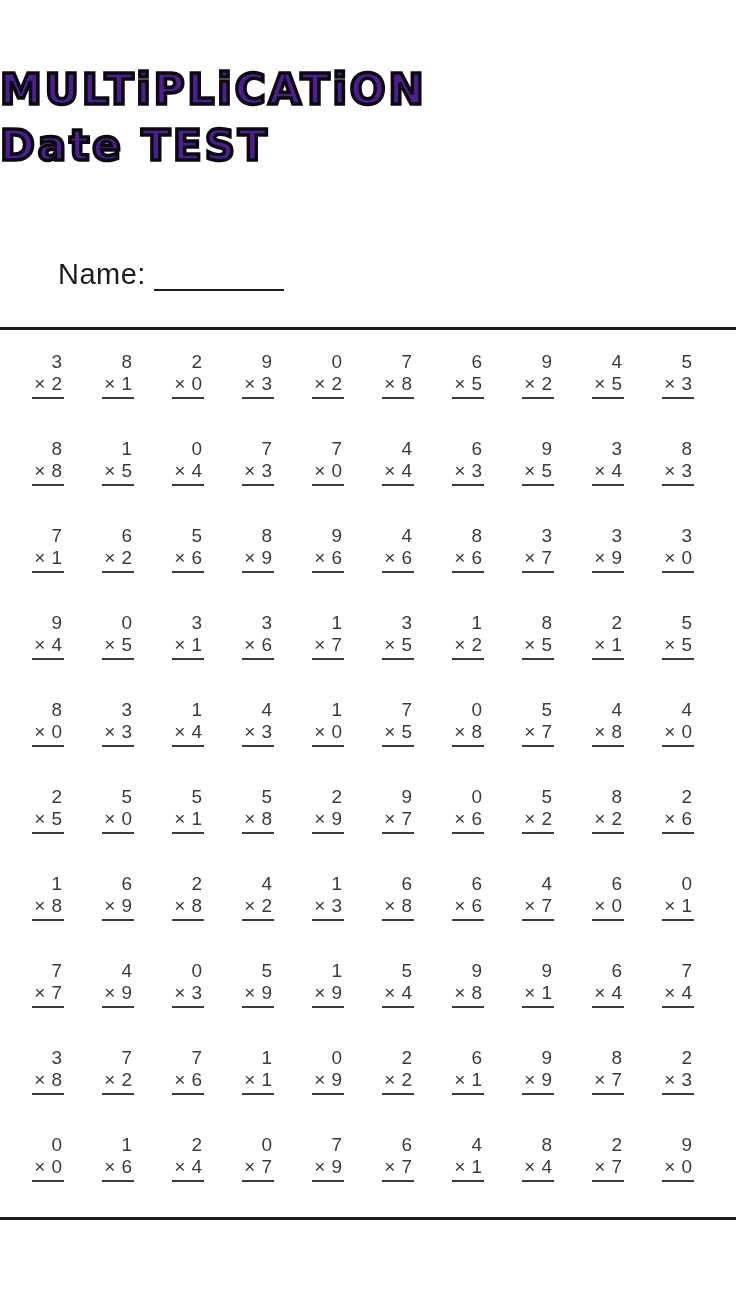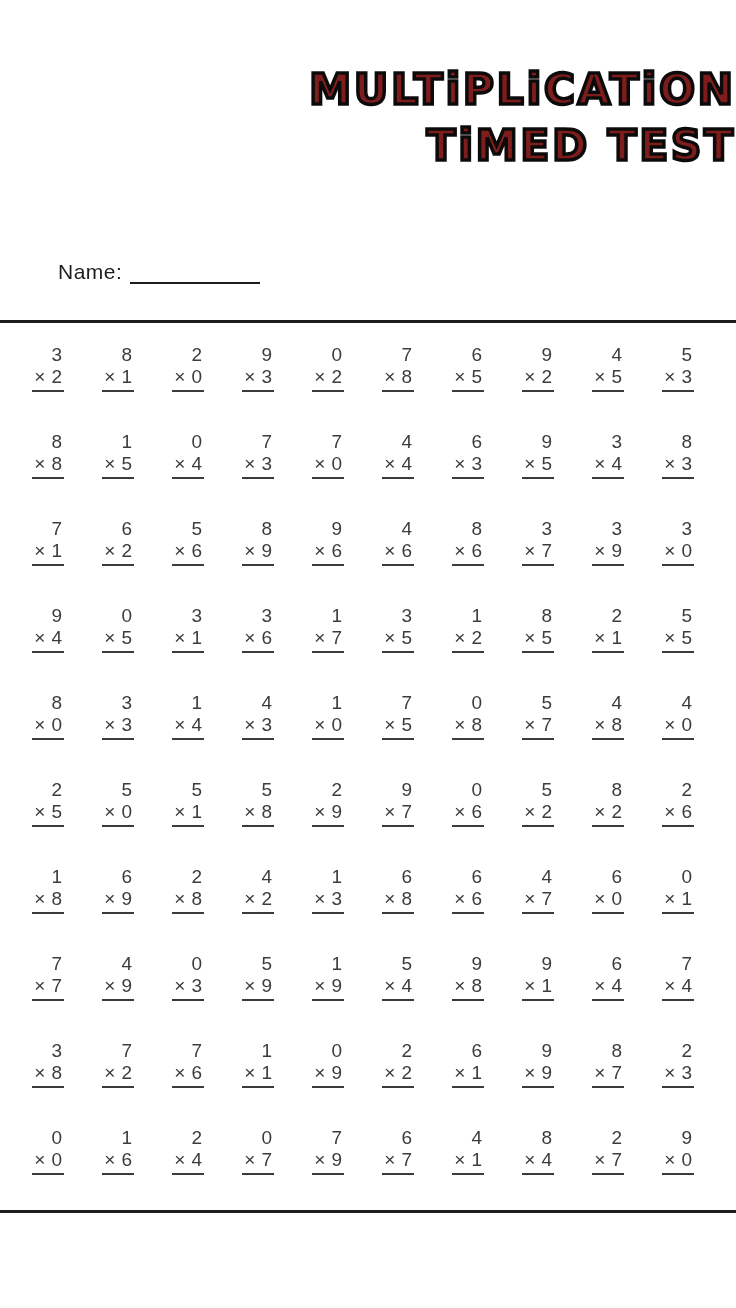--- a/index.html
+++ b/index.html
@@ -9,40 +9,40 @@
     height: 1308px;
     overflow: hidden;
     font-family: "Liberation Sans", sans-serif;
     color: #1d1d1d;
     position: relative;
   }
 
   
   .title {
     margin-top: 62px;
-    text-align: right;
+    text-align: left;
     font-family: "DejaVu Sans", sans-serif;
     font-weight: bold;
-    color: #7f1d1d;
+    color: #4c1d95;
   }
   .title-line {
     font-size: 42px;
     line-height: 56px;
     letter-spacing: 3px;
     -webkit-text-stroke: 3.5px #0b0b0b;
   }
 
   
   .fields {
     margin-top: 84px;
     padding: 0 28px 0 58px;
     display: flex;
     justify-content: space-between;
     align-items: flex-end;
-    font-size: 21px;
+    font-size: 29px;
     color: #1d1d1d;
   }
   .field { display: flex; align-items: flex-end; }
   .field-label { letter-spacing: 0.5px; }
   .blank {
     display: inline-block;
     border-bottom: 2.5px solid #1d1d1d;
     height: 26px;
     margin-left: 8px;
   }
@@ -84,21 +84,21 @@
     width: 32px;
     height: 0;
     border-top: 2.4px solid #3c3c3c;
   }
 </style>
 </head>
 <body>
 
 <div class="title">
   <div class="title-line">MULTiPLiCATiON</div>
-  <div class="title-line">TiMED TEST</div>
+  <div class="title-line">Date TEST</div>
 </div>
 
 <div class="fields">
   <div class="field">
     <span class="field-label">Name:</span>
     <span class="blank name"></span>
   </div>
 </div>
 
 <div class="rule top"></div>

